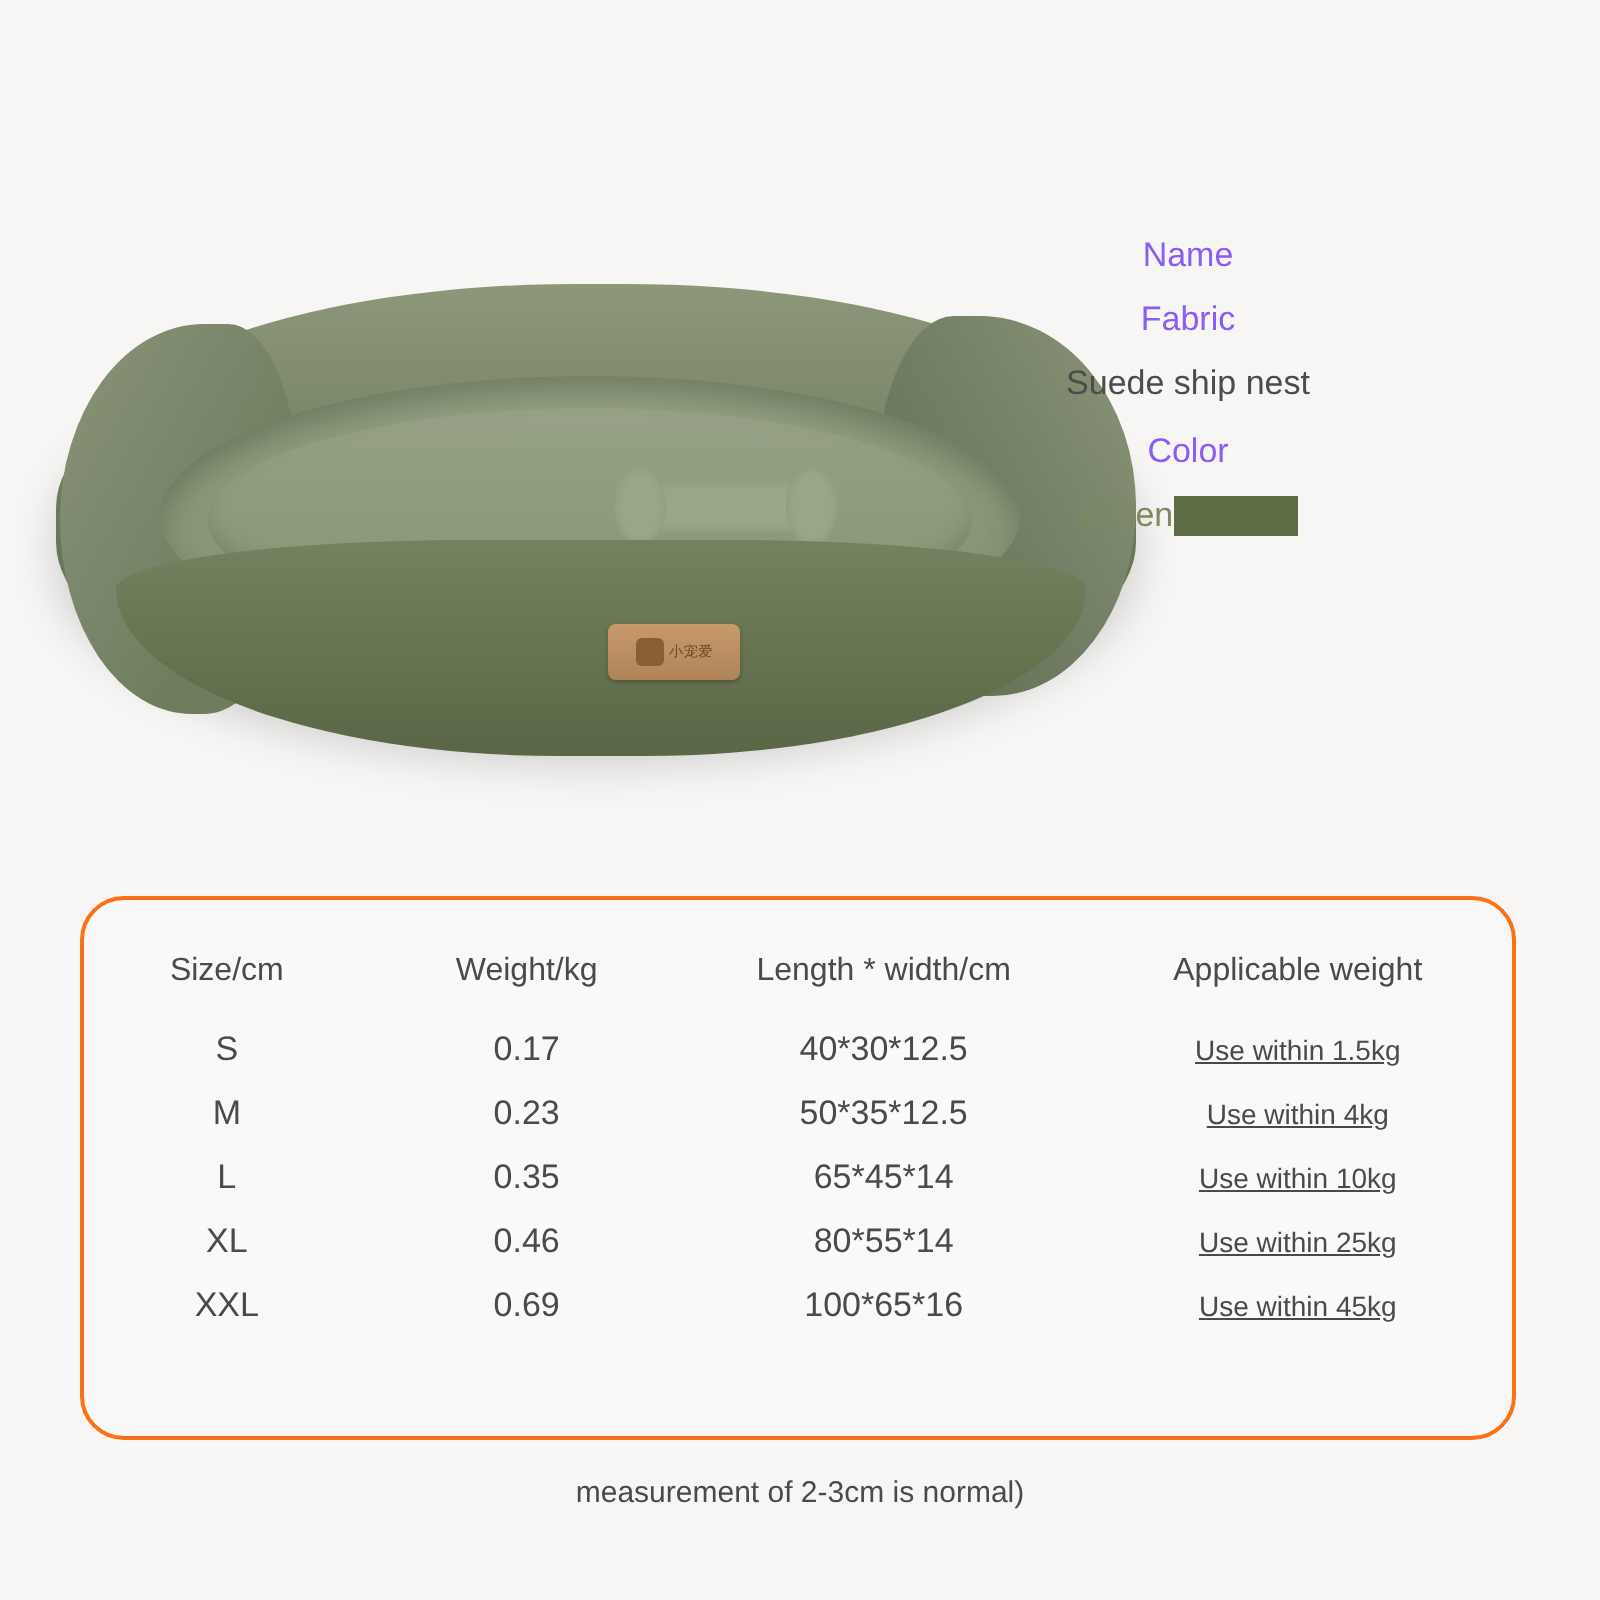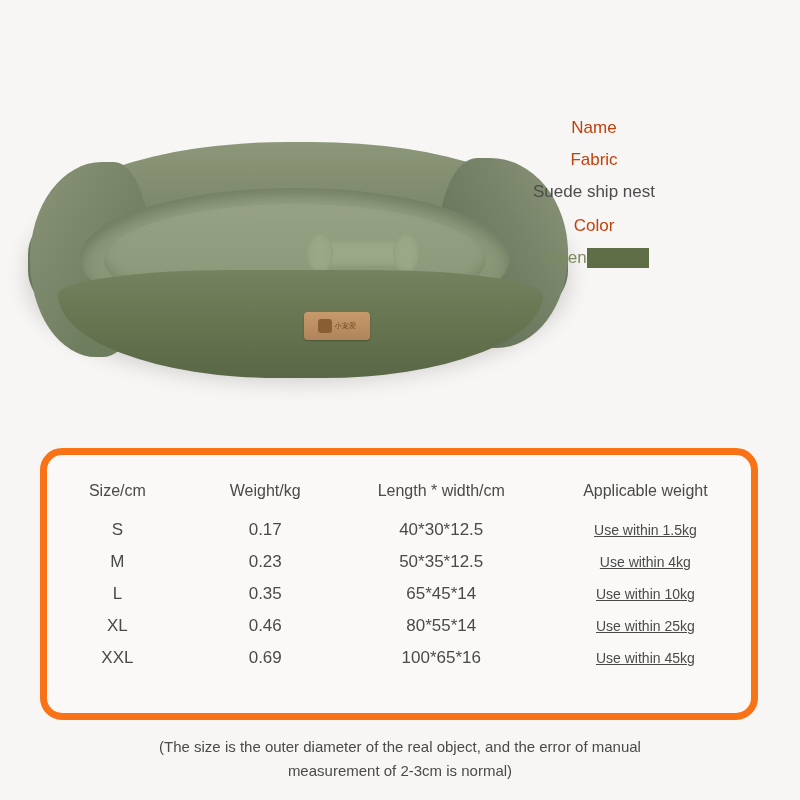--- a/index.html
+++ b/index.html
@@ -149,21 +149,21 @@
   
   .spec-list {
     position: absolute;
     right: 56px;
     top: 118px;
     width: 300px;
     text-align: center;
   }
   .spec-label {
     font-size: 17px;
-    color: #c2410c;
+    color: #8b5cf6;
     margin: 0 0 12px 0;
   }
   .spec-value {
     font-size: 17px;
     color: #4c4c4c;
     margin: 0 0 14px 0;
   }
   .color-row {
     display: flex;
     align-items: center;
@@ -180,21 +180,21 @@
     background: #5f6d47;
   }
 
   
   .table-card {
     position: absolute;
     left: 40px;
     top: 448px;
     width: 718px;
     height: 272px;
-    border: 7px solid #f97316;
+    border: 2px solid #f97316;
     border-radius: 22px;
     background: #faf9f7;
     box-sizing: border-box;
   }
   table.size-table {
     width: 100%;
     border-collapse: collapse;
     margin-top: 26px;
   }
   table.size-table th {
@@ -302,15 +302,14 @@
         <td>XXL</td>
         <td>0.69</td>
         <td>100*65*16</td>
         <td class="note-cell">Use within 45kg</td>
       </tr>
     </tbody>
   </table>
 </div>
 
 <div class="footnote">
-  <div>(The size is the outer diameter of the real object, and the error of manual</div>
   <div>measurement of 2-3cm is normal)</div>
 </div>
 
 </body></html>

